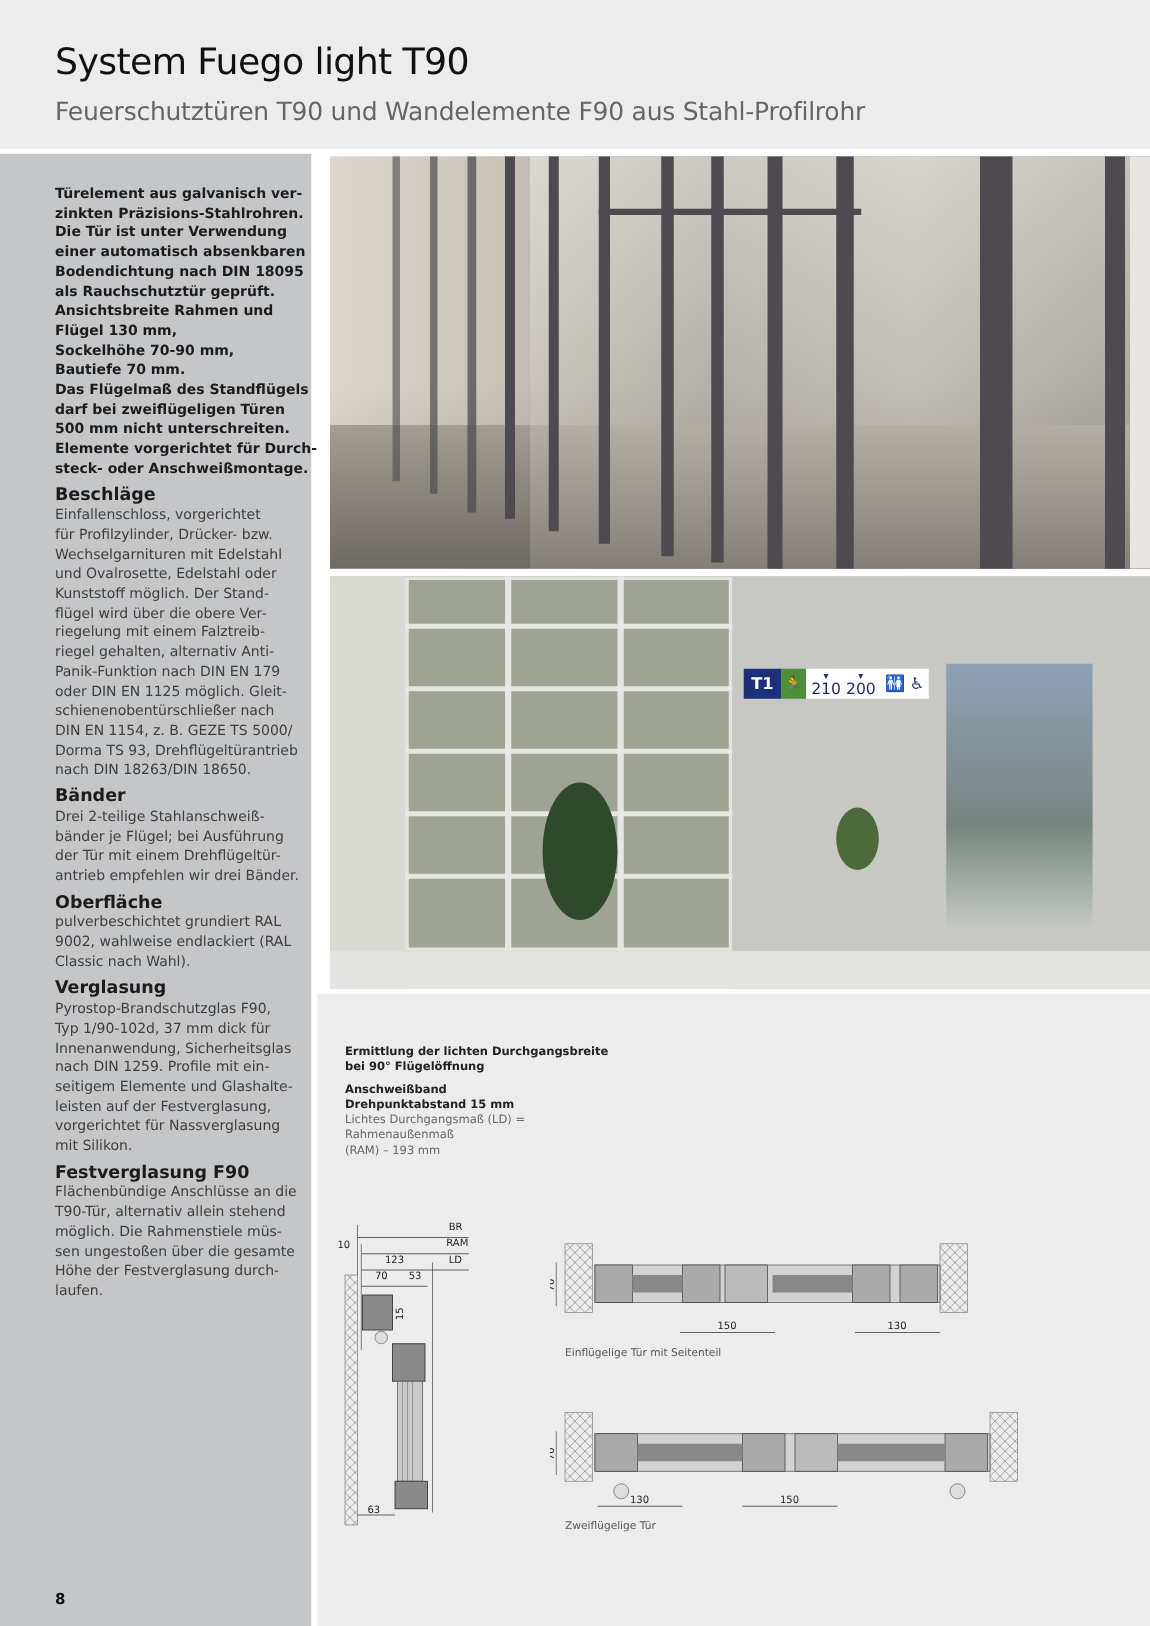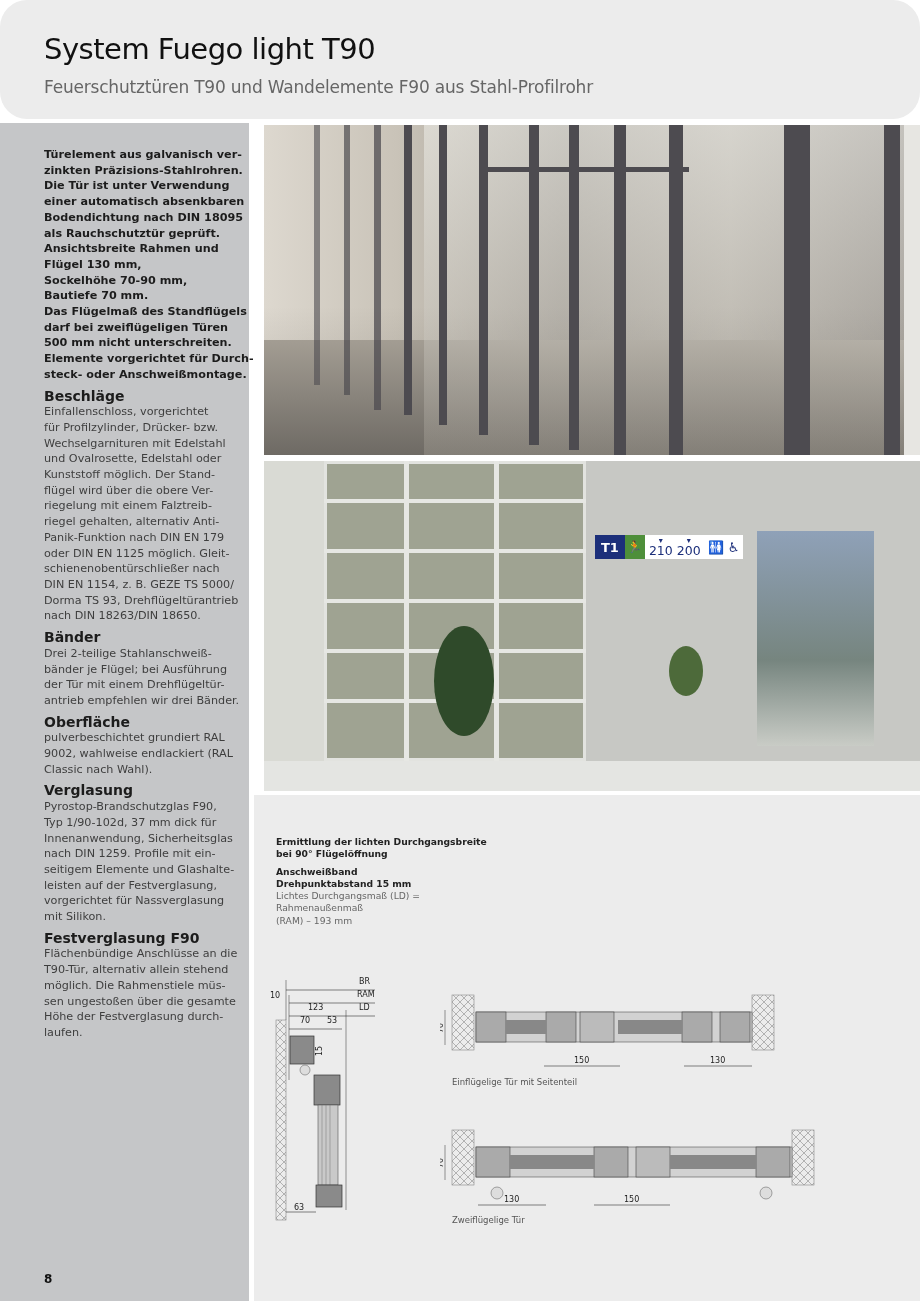--- a/index.html
+++ b/index.html
@@ -1,21 +1,21 @@
 <!DOCTYPE html>
 <html><head>
 <meta charset="utf-8">
 <style>
   * { box-sizing: border-box; margin: 0; padding: 0; }
   html, body { width: 920px; height: 1301px; background: #ffffff; overflow: hidden; }
   body { position: relative; font-family: "DejaVu Sans", sans-serif; color: #1a1a1a; }
 
-  .header { position: absolute; left: 0; top: 0; width: 920px; height: 119px; background: #ececec; border-radius: 27px; }
+  .header { position: absolute; left: 0; top: 0; width: 920px; height: 119px; background: #ececec; }
   .title { position: absolute; left: 44px; top: 32px; font-size: 29px; font-weight: normal; color: #111; letter-spacing: -0.5px; }
-  .subtitle { position: absolute; left: 44px; top: 77px; font-size: 17px; color: #666; letter-spacing: -0.2px; }
+  .subtitle { position: absolute; left: 44px; top: 77px; font-size: 20px; color: #666; letter-spacing: -0.2px; }
 
   .sidebar { position: absolute; left: 0; top: 123px; width: 249px; height: 1178px; background: #c5c6c8; }
   .sidebar-text { position: absolute; left: 44px; top: 147px; width: 196px; font-size: 11.2px; line-height: 15.7px; color: #3e3e3e; }
   .sidebar-text .intro { font-weight: bold; color: #1c1c1c; margin-bottom: 6px; }
   .sidebar-text .section { margin-bottom: 6px; }
   .sidebar-text .section h3 { font-size: 14px; font-weight: bold; color: #1c1c1c; line-height: 15.7px; }
   .sidebar-text .line { display: block; white-space: nowrap; }
   .page-number { position: absolute; left: 44px; top: 1272px; font-size: 12px; font-weight: bold; color: #111; }
 
   .photo { position: absolute; left: 264px; width: 666px; overflow: hidden; }

